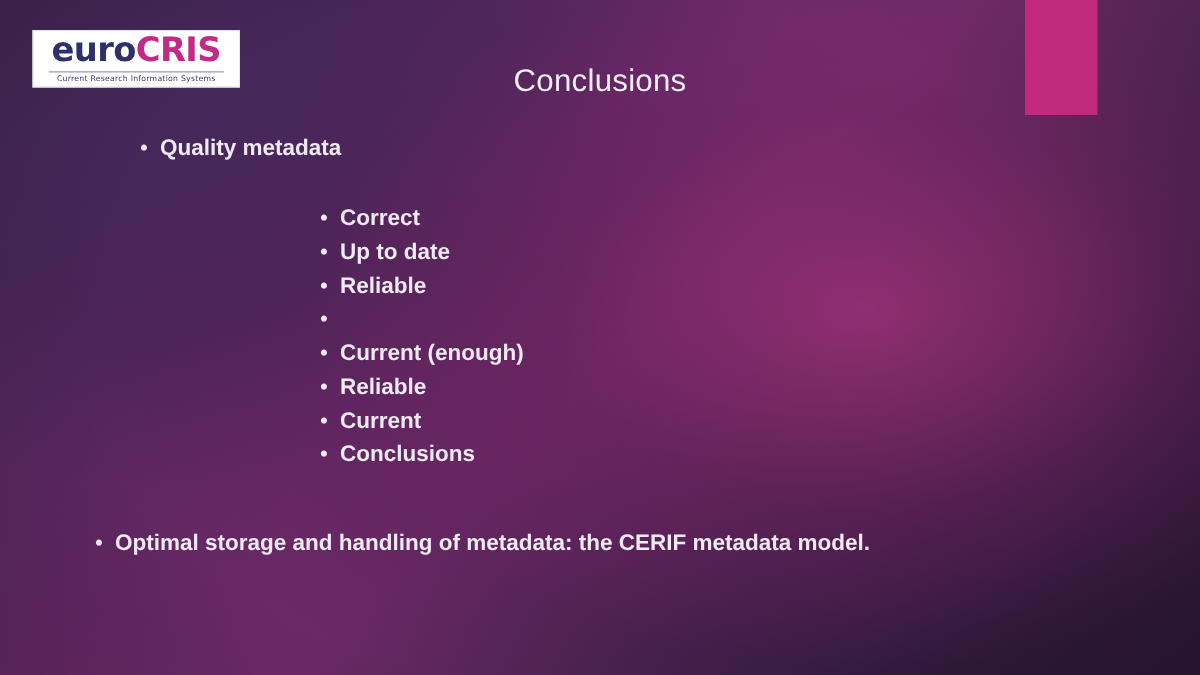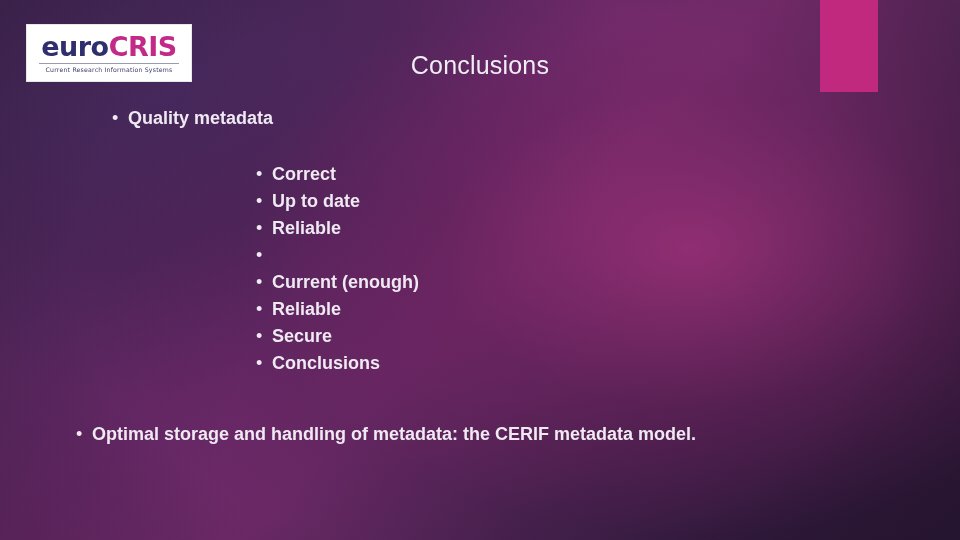--- a/index.html
+++ b/index.html
@@ -46,21 +46,21 @@
     height: 92px;
     background: #c0297d;
   }
 
   
   #logo {
     position: absolute;
     left: 26px;
     top: 24px;
     width: 166px;
-    height: 58px;
+    height: 46px;
     background: #ffffff;
     border: 1px solid #e8e8e8;
     box-sizing: border-box;
     display: flex;
     flex-direction: column;
     align-items: center;
     justify-content: center;
   }
   #logo-wordmark {
     font-family: "DejaVu Sans", sans-serif;
@@ -198,21 +198,21 @@
     <div class="bullet-row">
       <span class="bullet-dot">•</span>
       <span class="bullet-text">Current (enough)</span>
     </div>
     <div class="bullet-row">
       <span class="bullet-dot">•</span>
       <span class="bullet-text">Reliable</span>
     </div>
     <div class="bullet-row">
       <span class="bullet-dot">•</span>
-      <span class="bullet-text">Secure</span>
+      <span class="bullet-text">Current</span>
     </div>
     <div class="bullet-row">
       <span class="bullet-dot">•</span>
       <span class="bullet-text">Conclusions</span>
     </div>
   </div>
 
   <div class="bullet-row" id="closing-item">
     <span class="bullet-dot">•</span>
     <span class="bullet-text">Optimal storage and handling of metadata: the CERIF metadata model.</span>

